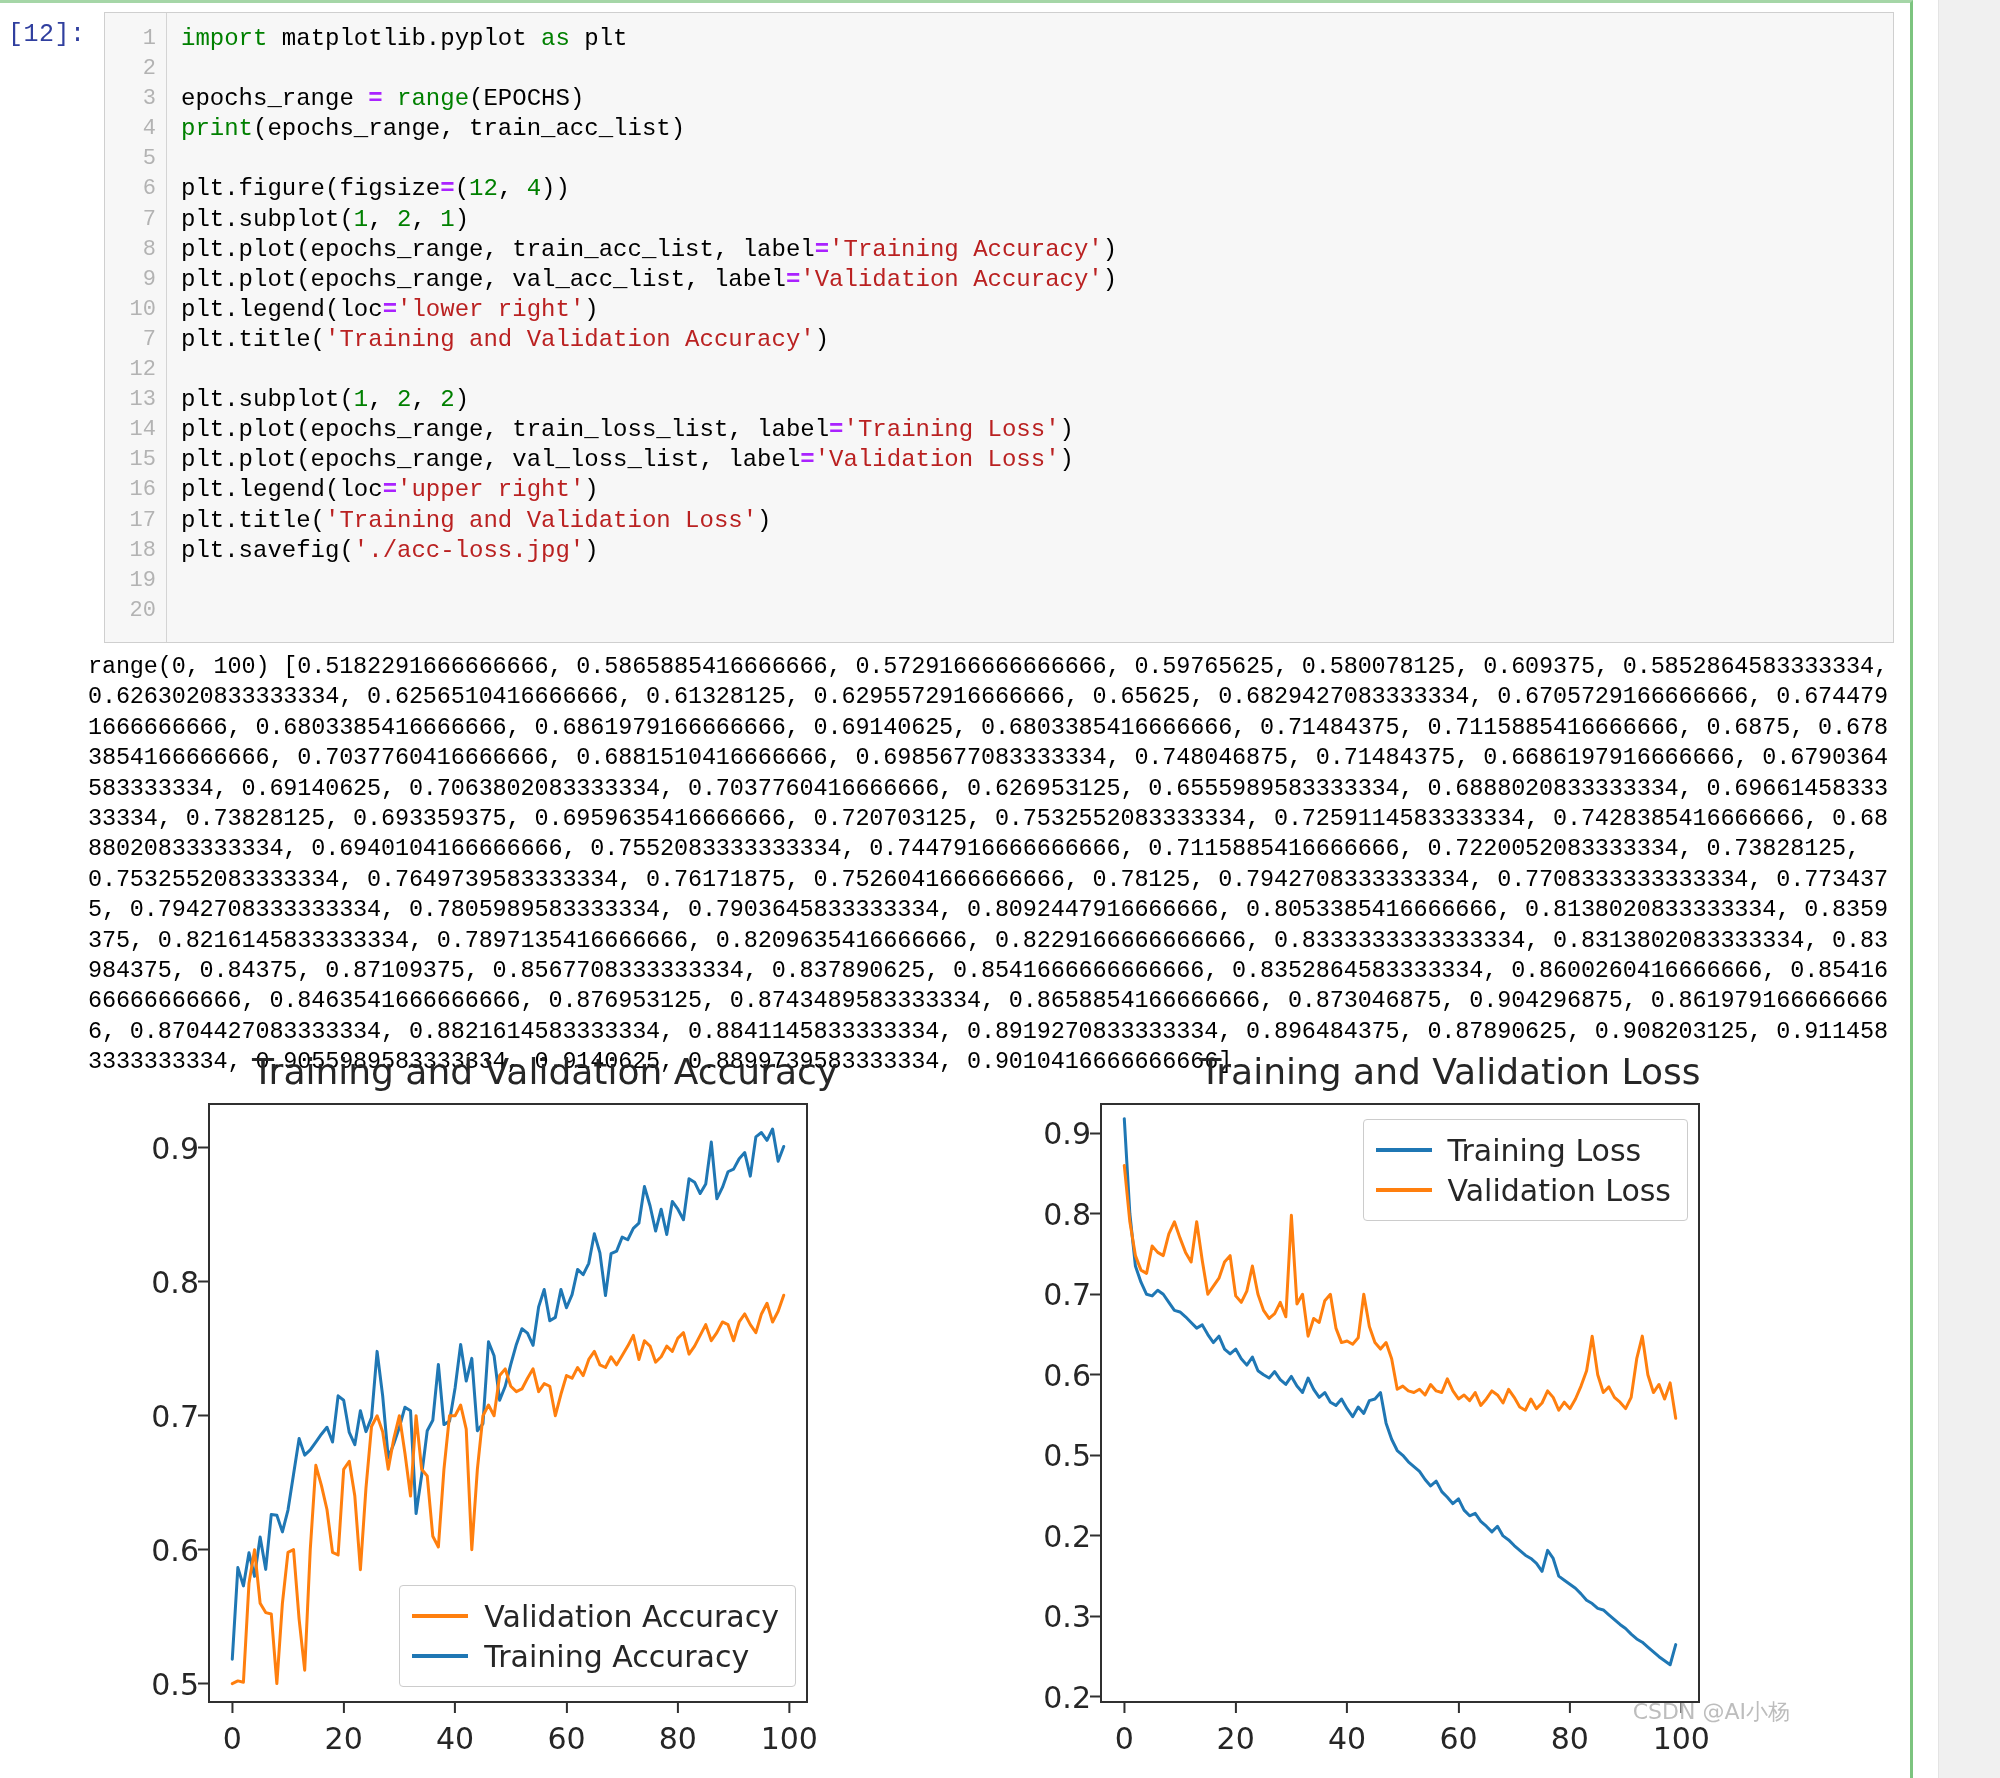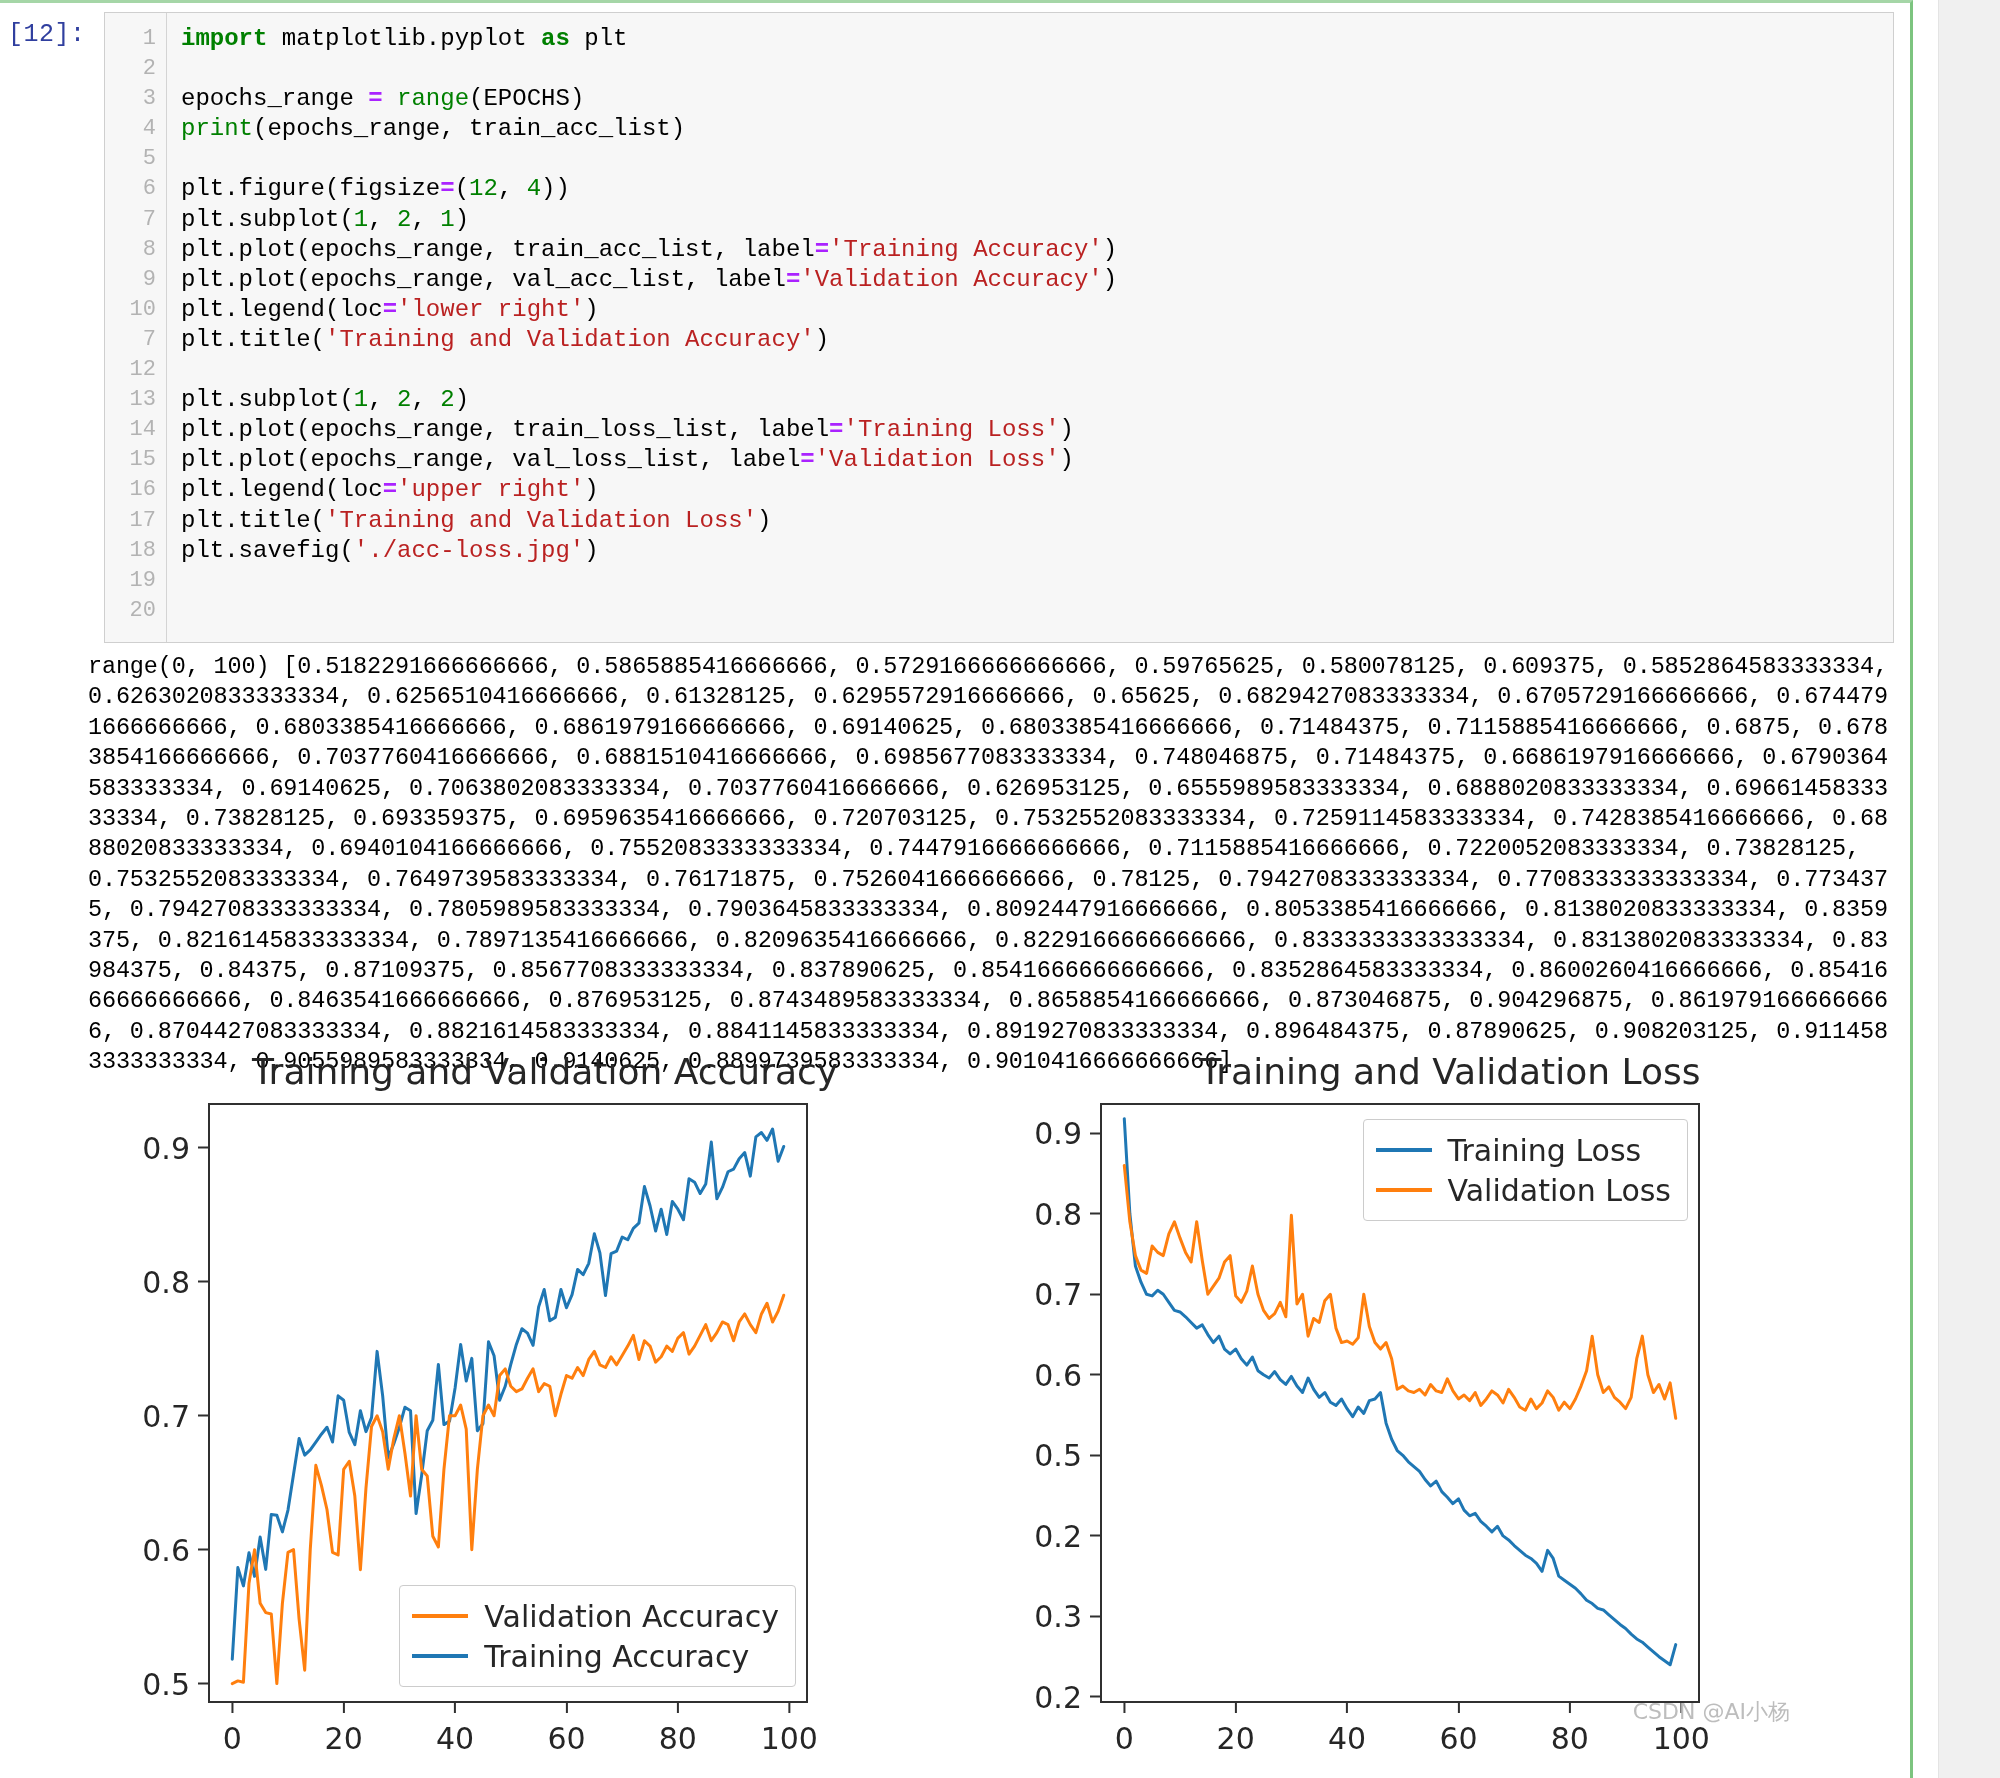--- a/index.html
+++ b/index.html
@@ -76,21 +76,21 @@
   .code {
     flex: 1;
     padding: 11px 0 0 14px;
     font-family: "Liberation Mono", monospace;
     font-size: 24px;
     line-height: 30.1px;
     color: #000000;
     white-space: pre;
   }
   .code .line { height: 30.1px; }
-  .kw  { color: #008000; font-weight: bold; margin-top: 32px; }
+  .kw  { color: #008000; font-weight: normal; margin-top: 32px; }
   .fn  { color: #008000; }
   .str { color: #ba2121; }
   .num { color: #008000; }
   .op  { color: #aa22ff; font-weight: bold; }
 
   
   .text-output {
     position: absolute;
     left: 88px; top: 652px;
     width: 1810px;
@@ -134,21 +134,21 @@
     background: #ffffff;
     overflow: visible;
   }
   .subplot.left .axes-box  { left: 138px; width: 600px; }
   .subplot.right .axes-box { left: 110px; width: 600px; }
 
   .ytick {
     position: absolute;
     right: 100%;
     transform: translateY(-50%);
-    padding-right: 20px;
+    padding-right: 11px;
     font-size: 30px;
     color: #262626;
     font-family: "DejaVu Sans", sans-serif;
     white-space: nowrap;
   }
   .ytick::after {
     content: "";
     position: absolute;
     right: 0; top: 50%;
     width: 12px; height: 2px;

